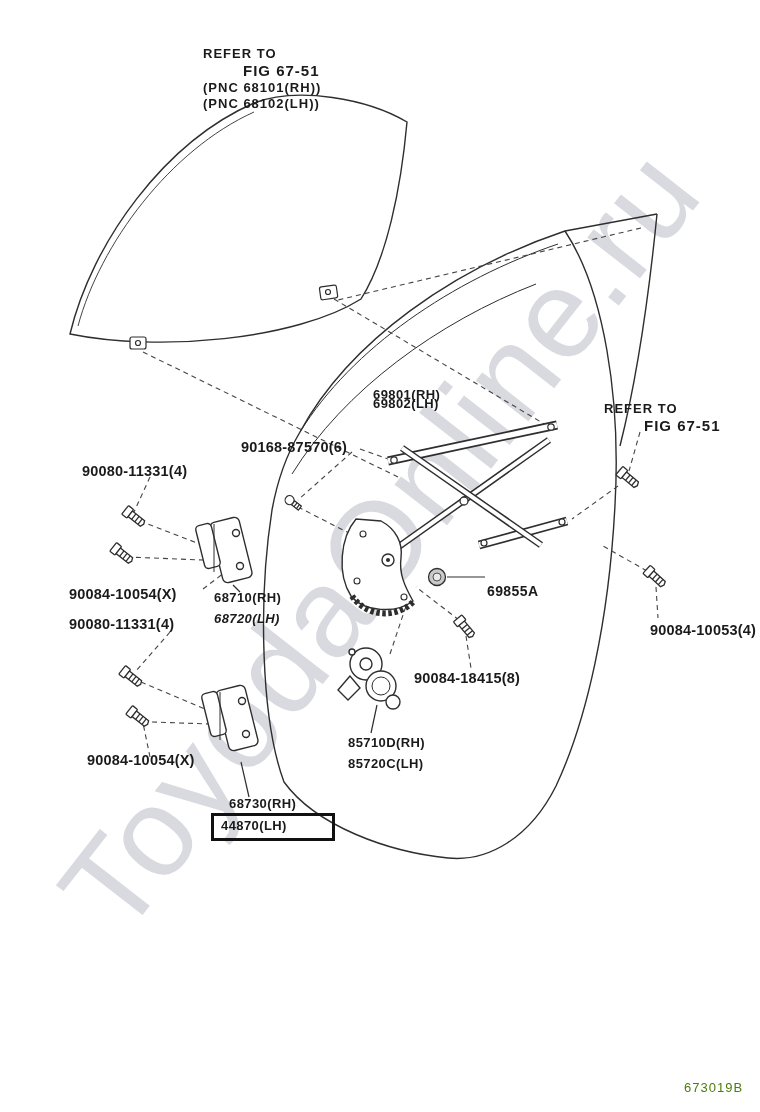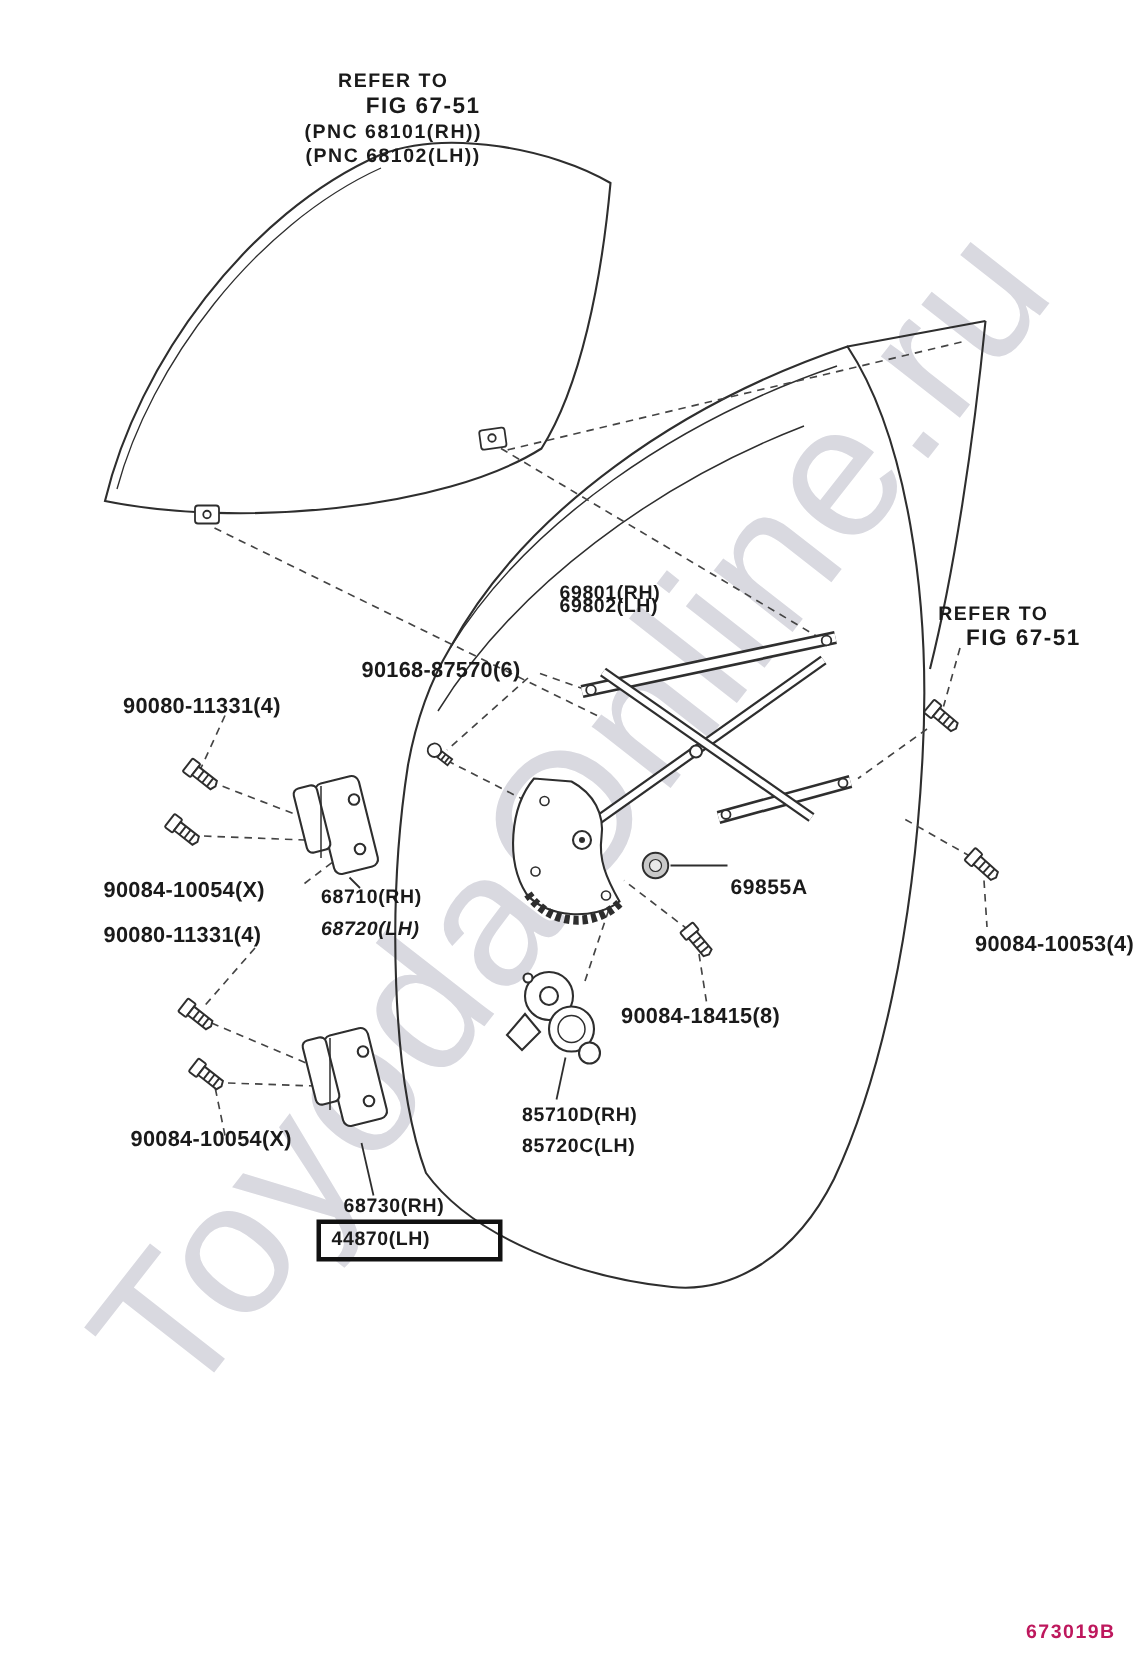--- a/index.html
+++ b/index.html
@@ -13,25 +13,25 @@
     font-size:126px; font-weight:400; color:#d9d9e0; letter-spacing:2px;
     transform:rotate(-52deg); transform-origin:center; white-space:nowrap;
     user-select:none; z-index:0;
   }
   svg.art { position:absolute; left:0; top:0; z-index:1; }
   .lbl { position:absolute; white-space:nowrap; z-index:2; }
   .lbl.small { font-size:14.5px; font-weight:700; letter-spacing:0.2px; }
   .lbl.big   { font-size:13px;  font-weight:700; letter-spacing:0.4px; }
   .note { position:absolute; font-size:13px; font-weight:700; line-height:1.22;
           letter-spacing:1px; z-index:2; }
-  .note span { display:block;text-align:center; }
+  .note span { display:block; }
   .note .fig { font-size:15px;margin-left:40px; }
   .hl-box { position:absolute; width:124px; height:28px; border:3px solid #111;
             z-index:2; }
-  .dwg-num { position:absolute; font-size:13px; font-weight:700; color:#be185d;
+  .dwg-num { position:absolute; font-size:13px; font-weight:400; color:#4d7c0f;
              letter-spacing:1px; z-index:2; }
 </style>
 </head>
 <body>
 
 <div class="page">
 
   <div class="watermark">ToyodaOnline.ru</div>
 
   <svg class="art" width="760" height="1112" viewBox="0 0 760 1112">

